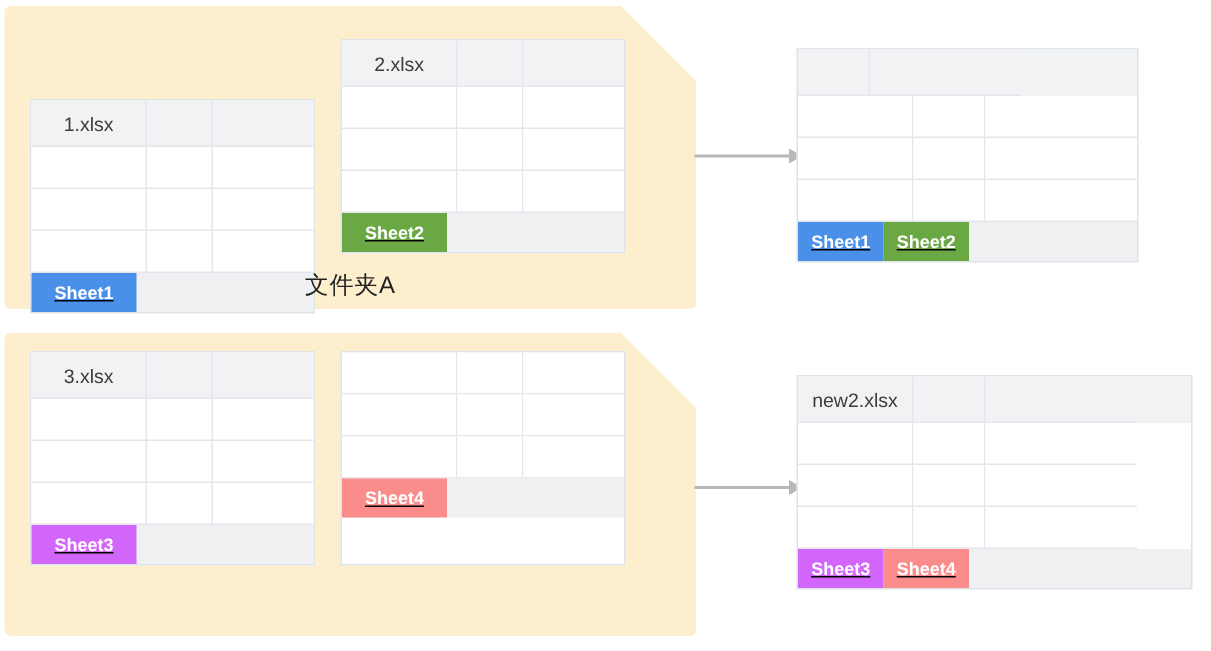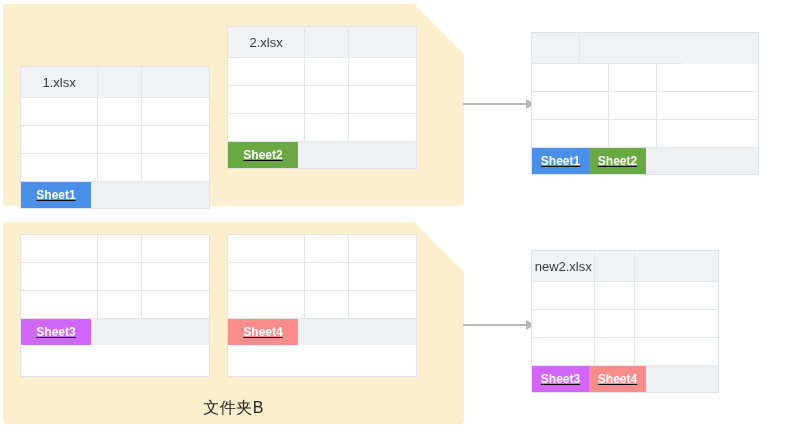--- a/index.html
+++ b/index.html
@@ -173,26 +173,32 @@
     <div class="row body" style="height:28px;">
       <div class="cell" style="width:78px;"></div>
       <div class="cell" style="width:44px;"></div>
       <div class="cell" style="width:68px;"></div>
     </div>
     <div class="row footer" style="height:26px;">
       <div class="tab" style="width:70px; background:#6aa843;">Sheet2</div>
     </div>
   </div>
 
+  <div class="folder-label">文件夹A</div>
 </div>
 
 <div class="folder b">
   <div class="corner-cut"></div>
 
   <div class="sheet-table" style="left:17px; top:12px; width:190px; height:143px;">
+    <div class="row header" style="height:31px;">
+      <div class="cell" style="width:78px;">3.xlsx</div>
+      <div class="cell" style="width:44px;"></div>
+      <div class="cell" style="width:68px;"></div>
+    </div>
     <div class="row body" style="height:28px;">
       <div class="cell" style="width:78px;"></div>
       <div class="cell" style="width:44px;"></div>
       <div class="cell" style="width:68px;"></div>
     </div>
     <div class="row body" style="height:28px;">
       <div class="cell" style="width:78px;"></div>
       <div class="cell" style="width:44px;"></div>
       <div class="cell" style="width:68px;"></div>
     </div>
@@ -220,21 +226,20 @@
     <div class="row body" style="height:28px;">
       <div class="cell" style="width:78px;"></div>
       <div class="cell" style="width:44px;"></div>
       <div class="cell" style="width:68px;"></div>
     </div>
     <div class="row footer" style="height:26px;">
       <div class="tab" style="width:70px; background:#fa8c8c;">Sheet4</div>
     </div>
   </div>
 
-  <div class="folder-label">文件夹B</div>
 </div>
 
 <div class="arrow" style="left:463px; top:99px; width:74px;">
   <div class="shaft" style="width:64px;"></div>
   <div class="head" style="left:63px;"></div>
 </div>
 
 <div class="arrow" style="left:463px; top:320px; width:74px;">
   <div class="shaft" style="width:64px;"></div>
   <div class="head" style="left:63px;"></div>
@@ -259,21 +264,21 @@
     <div class="cell" style="width:77px;"></div>
     <div class="cell" style="width:48px;"></div>
     <div class="cell" style="width:101px;"></div>
   </div>
   <div class="row footer" style="height:26px;">
     <div class="tab" style="width:57px; background:#4a90e8;">Sheet1</div>
     <div class="tab" style="width:57px; background:#6aa843;">Sheet2</div>
   </div>
 </div>
 
-<div class="sheet-table" style="left:531px; top:250px; width:188px; height:143px;">
+<div class="sheet-table" style="left:531px; top:250px; width:264px; height:143px;">
   <div class="row header" style="height:31px;">
     <div class="cell" style="width:77px;">new2.xlsx</div>
     <div class="cell" style="width:48px;"></div>
     <div class="cell" style="width:101px;"></div>
   </div>
   <div class="row body" style="height:28px;">
     <div class="cell" style="width:77px;"></div>
     <div class="cell" style="width:48px;"></div>
     <div class="cell" style="width:101px;"></div>
   </div>

